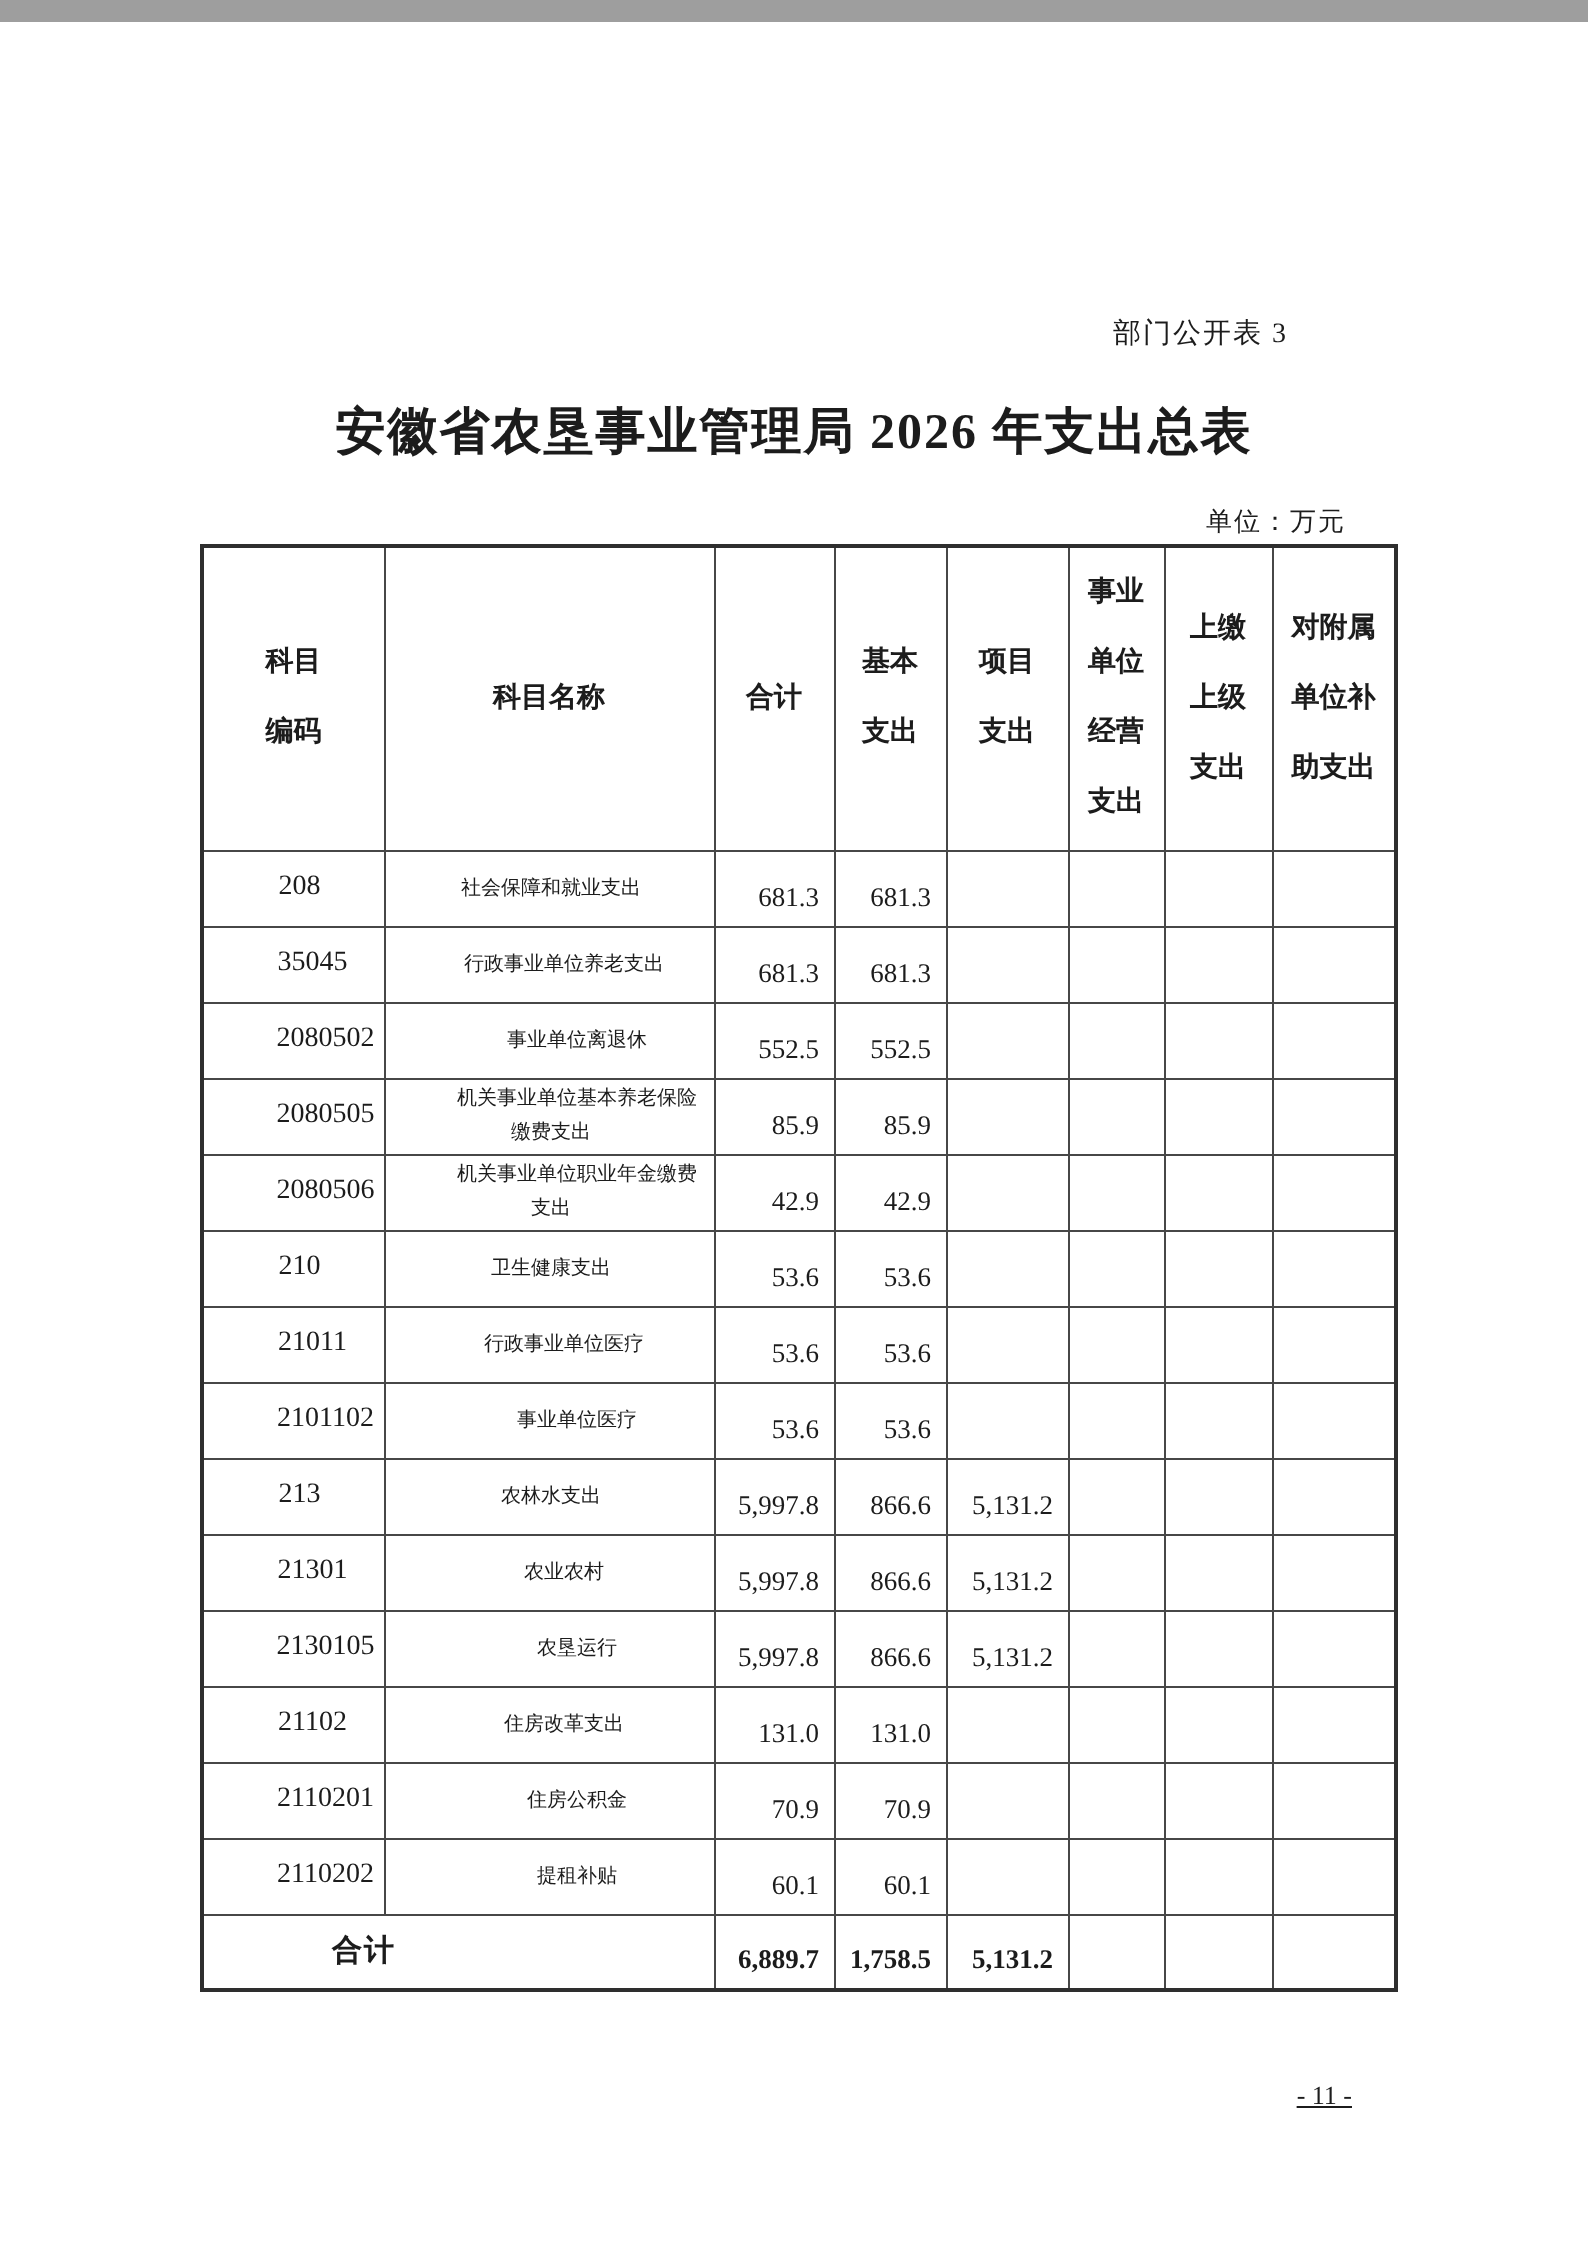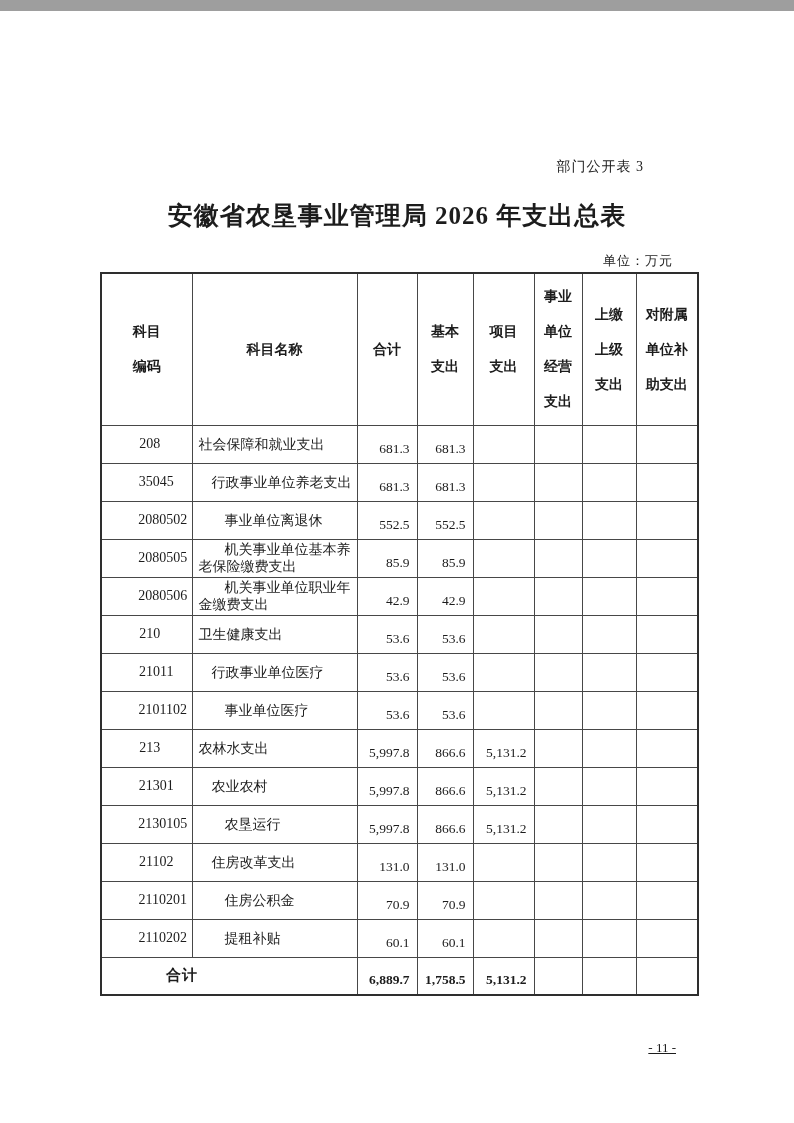--- a/index.html
+++ b/index.html
@@ -70,23 +70,23 @@
     white-space: pre-line;
     padding: 0;
   }
   td.code-cell {
     font-size: 14px;
     vertical-align: middle;
     text-align: center;
     padding: 0 2px 0 8px;
   }
   td.name-cell {
-    font-size: 14px;
+    font-size: 10px;
     vertical-align: middle;
-    text-align: left;
+    text-align: center;
     line-height: 17px;
     padding: 1px 4px 1px 6px;
   }
   .lv1 { text-indent: 0; }
   .lv2 { text-indent: 13px; }
   .lv3 { text-indent: 26px; }
   td.value-cell {
     font-size: 13.5px;
     text-align: right;
     vertical-align: bottom;

